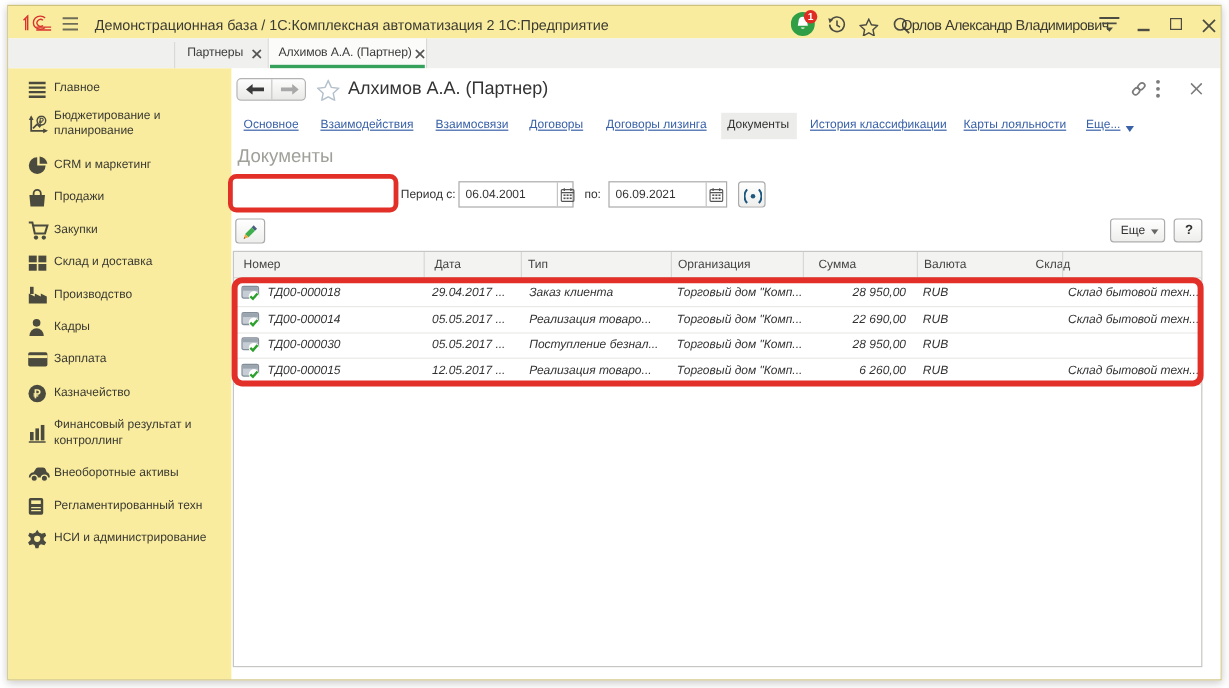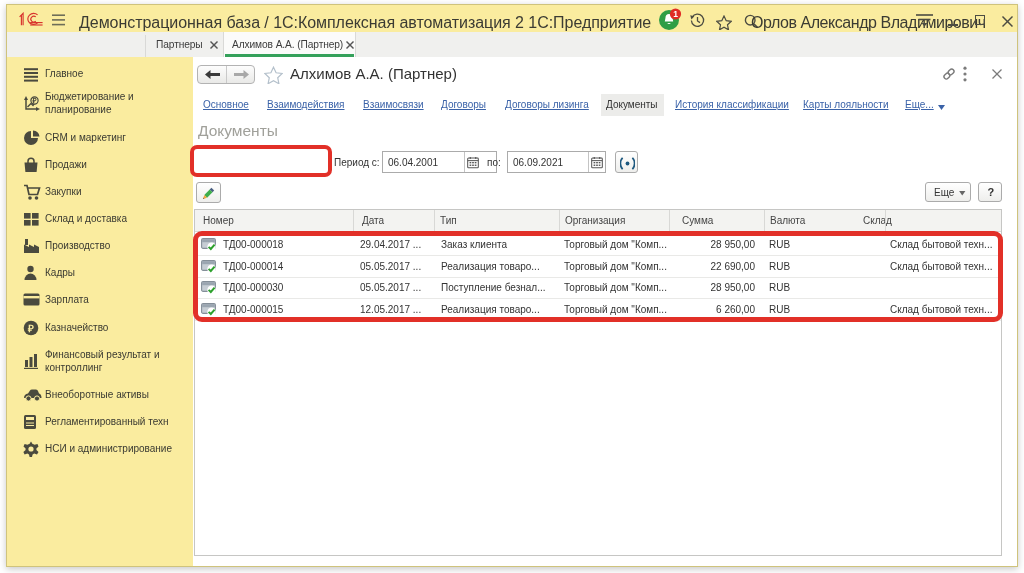--- a/index.html
+++ b/index.html
@@ -5,35 +5,35 @@
 * { margin:0; padding:0; box-sizing:border-box; }
 html,body { width:1024px; height:573px; background:#fff; overflow:hidden;
   font-family:"Liberation Sans", sans-serif; }
 #win { position:absolute; left:6px; top:4px; width:1012px; height:563px;
   background:#fff; border:1px solid #cfc37c; box-shadow:0 2px 7px rgba(0,0,0,0.22); }
 .abs { position:absolute; }
 #titlebar { position:absolute; left:0; top:0; width:1010px; height:27px; background:#faec9f; }
 #tabbar { position:absolute; left:0; top:27px; width:1010px; height:25px; background:#f0f0ee; }
 #sidebar { position:absolute; left:0; top:52px; width:186px; height:509px; background:#faec9f; }
 #content { position:absolute; left:186px; top:52px; width:824px; height:509px; background:#fff; }
-.ttext { font-size:16px; letter-spacing:-0.05px; color:#3b3b33; }
+.ttext { font-size:12px; letter-spacing:-0.05px; color:#3b3b33; }
 .tab { position:absolute; top:0; height:25px; line-height:25px; font-size:10.2px; letter-spacing:-0.1px; color:#3c3c3c; }
 .mi { position:absolute; left:10px; width:176px; color:#3a3a32; font-size:10px; line-height:12.5px; }
 .mi svg { position:absolute; left:6px; }
 .mi .lbl { position:absolute; left:28px; white-space:nowrap; }
 .navlink { position:absolute; font-size:10px; color:#3a62a8; text-decoration:underline; white-space:nowrap; }
 .btn { position:absolute; border:1px solid #ababab; border-radius:3px;
   background:linear-gradient(#ffffff,#eeeeec); font-size:10px; color:#333; white-space:nowrap; }
 .inp { position:absolute; border:1px solid #ababab; background:#fff; font-size:10px; color:#333; }
 .redbox { position:absolute; border:4px solid #e23028; border-radius:7px; }
 .hdrcell { position:absolute; font-size:10px; color:#444; top:0; height:22px; line-height:22px; white-space:nowrap; }
 .cell { position:absolute; font-size:10px; color:#333; height:21px; line-height:21px; white-space:nowrap; }
 .colsep { position:absolute; top:0; width:1px; height:22px; background:#d8d8d6; }
 .rowsep { position:absolute; left:0; width:806px; height:1px; background:#e9e9e7; }
-.row { position:absolute; left:0; width:806px; height:21.5px; }
+.row { position:absolute; left:0; width:806px; height:21.5px;font-style:italic; }
 .row .icon { position:absolute; left:6px; top:3px; width:17px; height:15px; }
 </style>
 </head>
 <body>
 <div id="win">
   <div id="titlebar">
     <svg class="abs" style="left:11px;top:7px" width="26" height="15" viewBox="0 0 26 15">
       <g stroke="#d8342e" fill="none" stroke-width="1.15">
         <path d="M1.6,4.9 L5.1,1.3 L5.1,13.2"></path>
         <path d="M3.4,3.1 L3.4,13.2"></path>
@@ -274,21 +274,21 @@
     <div class="abs" style="left:413px;top:42px;font-size:10px;color:#333">Документы</div>
     <div class="navlink" style="left:482px;top:42px">История классификации</div>
     <div class="navlink" style="left:610px;top:42px">Карты лояльности</div>
     <div class="navlink" style="left:712px;top:42px">Еще...</div>
     <svg class="abs" style="left:745px;top:48px" width="7" height="5" viewBox="0 0 7 5">
         <path d="M0,0 H7 L3.5,5 Z" fill="#3a62a8"></path>
       </svg>
     <div class="abs" style="left:5px;top:65px;font-size:15.5px;color:#a0a09a">Документы</div>
     <div class="redbox" style="left:-3px;top:88px;width:142px;height:32px;border-radius:7px"></div>
     <div class="abs" style="left:141px;top:100px;font-size:10px;color:#333">Период с:</div>
-    <div class="inp" style="left:189px;top:94px;width:115px;height:22px;padding-left:43px;">
+    <div class="inp" style="left:189px;top:94px;width:96px;height:22px;padding-left:43px;">
       <div class="abs" style="left:5px;top:5px">06.04.2001</div>
       <div class="abs" style="left:81px;top:0px;width:1px;height:20px;background:#c4c4c4"></div>
       <svg class="abs" style="left:84px;top:4px" width="12" height="13" viewBox="0 0 14 14">
         <rect x="0.8" y="1.8" width="12.4" height="11.4" rx="1" fill="none" stroke="#555" stroke-width="1.2"></rect>
         <path d="M0.8,4.8 H13.2" stroke="#555" stroke-width="1.2"></path>
         <path d="M3.8,0.5 V3" stroke="#555" stroke-width="1.3"></path>
           <path d="M10.2,0.5 V3" stroke="#555" stroke-width="1.3"></path>
         <g fill="#555">
             <rect x="3" y="6.4" width="2" height="1.6"></rect>
             <rect x="6" y="6.4" width="2" height="1.6"></rect>

